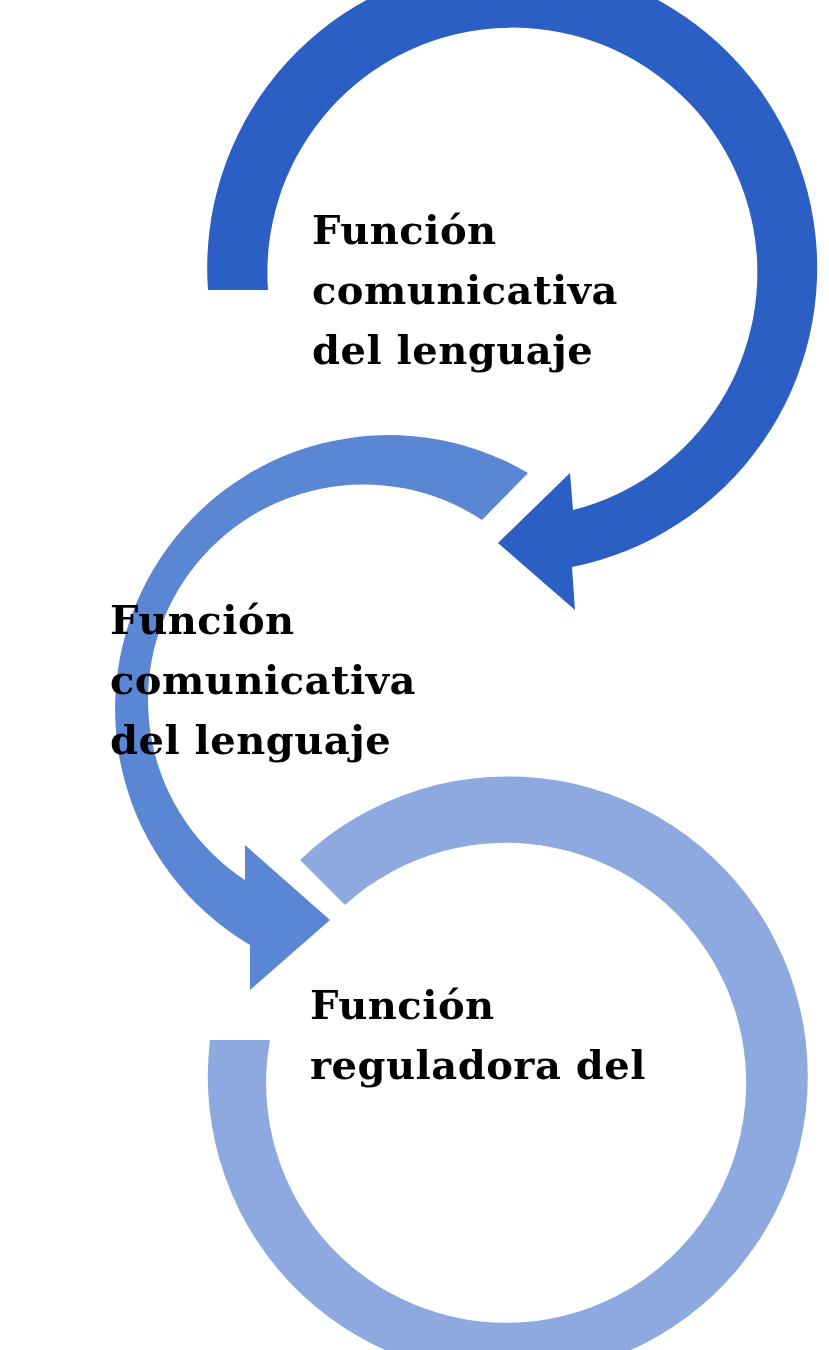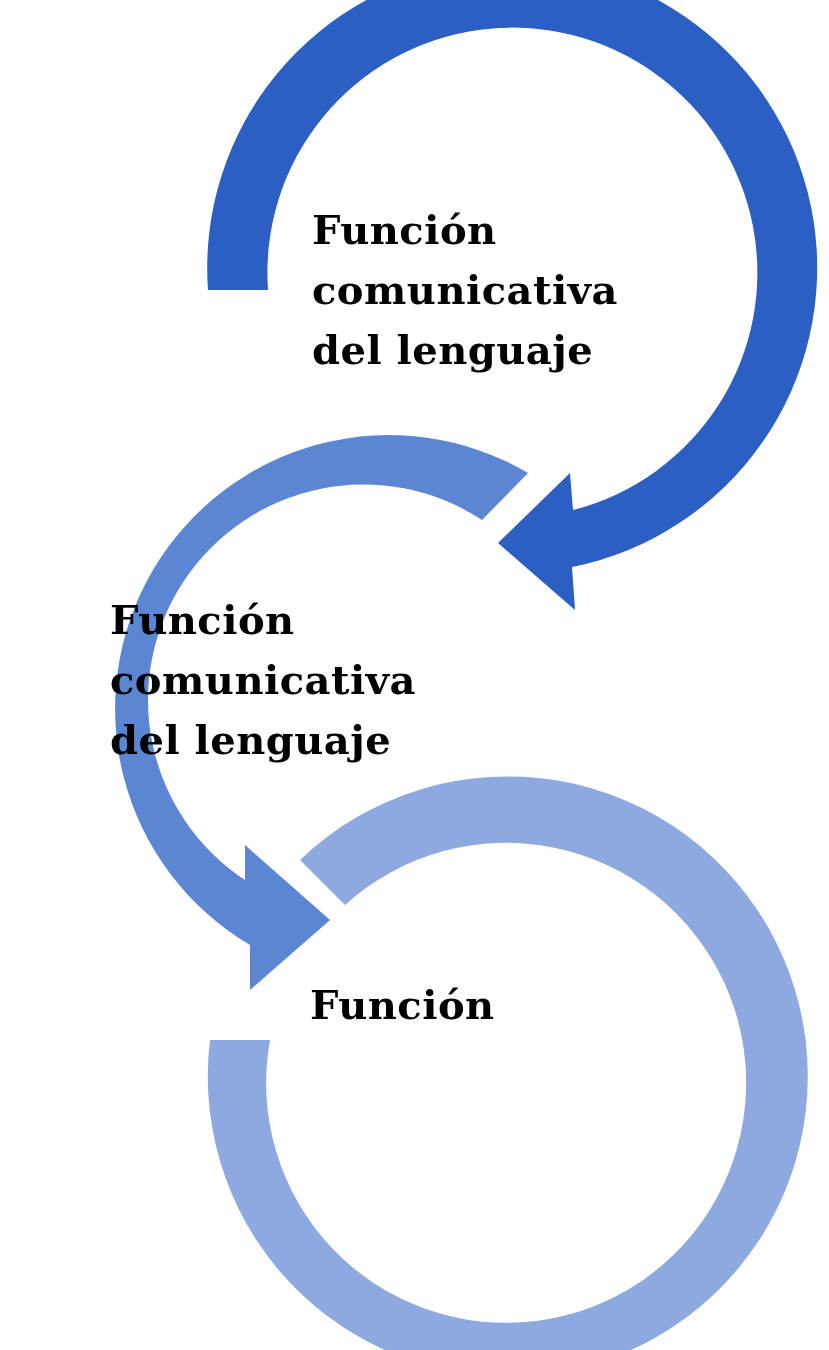--- a/index.html
+++ b/index.html
@@ -57,13 +57,14 @@
 </div>
 
 <div class="label" style="left: 110px; top: 590px; width: 400px;">
   <span>Función</span>
   <span>comunicativa</span>
   <span>del lenguaje</span>
 </div>
 
 <div class="label" style="left: 310px; top: 975px; width: 400px;">
   <span>Función</span>
+  <span>reguladora del</span>
 </div>
 
 </body></html>

